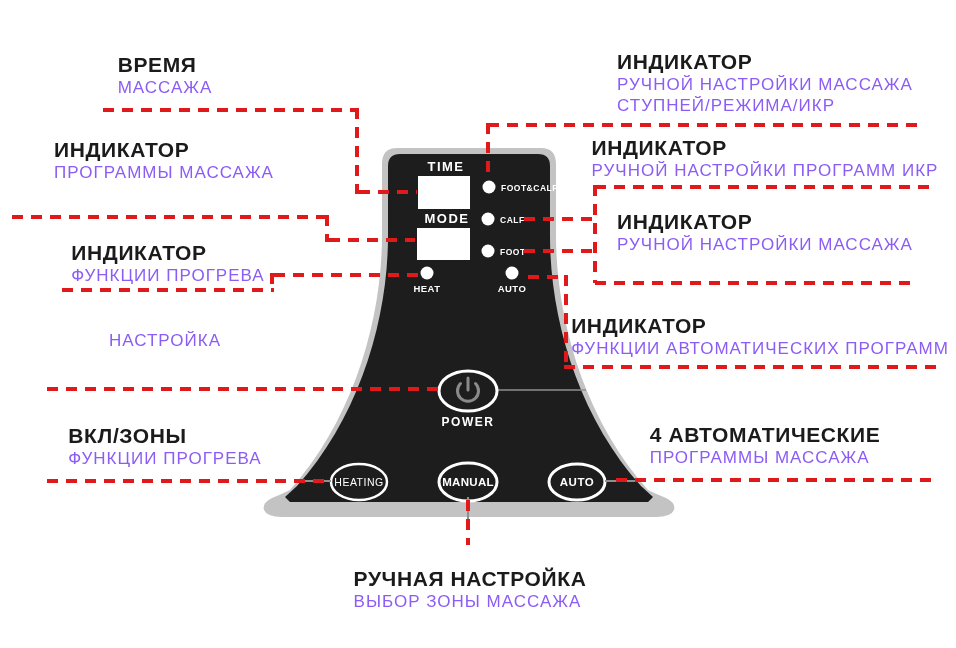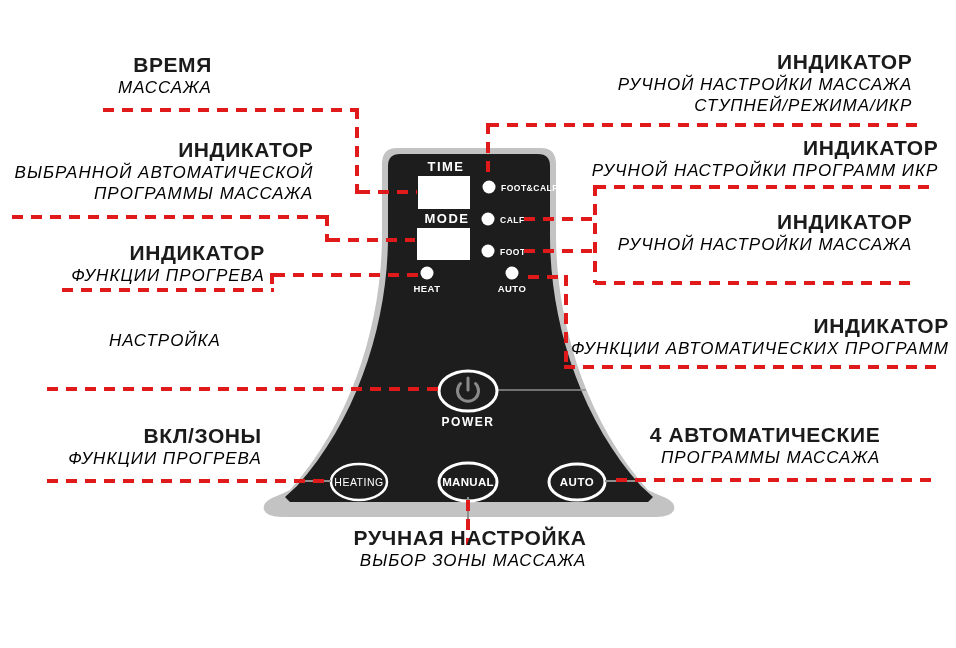--- a/index.html
+++ b/index.html
@@ -7,23 +7,23 @@
     --ink:#1b1b1b;
     --silver:#c3c3c3;
     --panel:#1d1d1d;
   }
   html,body{margin:0;padding:0;background:#fff;}
   .canvas{
     position:relative;width:956px;height:648px;background:#ffffff;overflow:hidden;
     font-family:"Liberation Sans", sans-serif;color:var(--ink);
   }
   
-  .label{position:absolute;transform:translateX(-50%);text-align:right;white-space:nowrap;}
+  .label{position:absolute;transform:translateX(-50%);text-align:left;white-space:nowrap;}
   .label .t{font-weight:700;font-size:21px;line-height:25px;letter-spacing:.6px;color:var(--ink);}
-  .label .s{font-weight:400;font-size:17px;line-height:21px;letter-spacing:1px;color:#000000;font-style:italic;}
+  .label .s{font-weight:400;font-size:17px;line-height:21px;letter-spacing:1px;color:#8b5cf6;}
   
   .dash-h{position:absolute;height:4px;background:repeating-linear-gradient(90deg,var(--red) 0 11px,transparent 11px 19px);}
   .dash-v{position:absolute;width:4px;background:repeating-linear-gradient(180deg,var(--red) 0 11px,transparent 11px 19px);}
   
   .gray-h{position:absolute;height:2px;background:#8f8f8f;}
   .gray-v{position:absolute;width:2px;background:#8f8f8f;}
   svg{position:absolute;left:0;top:0;}
   svg text{font-family:"Liberation Sans", sans-serif;}
 </style>
 </head>
@@ -124,21 +124,20 @@
   <div class="dash-h" style="left:616px;top:478px;width:321px;"></div>
 
   <div class="dash-v" style="left:466px;top:500px;height:45px;"></div>
 
   <div class="label" style="left:165px;top:52px;">
     <div class="t">ВРЕМЯ</div>
     <div class="s">МАССАЖА</div>
   </div>
   <div class="label" style="left:164px;top:137px;">
     <div class="t">ИНДИКАТОР</div>
-    <div class="s">ВЫБРАННОЙ АВТОМАТИЧЕСКОЙ</div>
     <div class="s">ПРОГРАММЫ МАССАЖА</div>
   </div>
   <div class="label" style="left:168px;top:240px;">
     <div class="t">ИНДИКАТОР</div>
     <div class="s">ФУНКЦИИ ПРОГРЕВА</div>
   </div>
   <div class="label" style="left:165px;top:330px;">
     <div class="s">НАСТРОЙКА</div>
   </div>
   <div class="label" style="left:165px;top:423px;">
@@ -161,18 +160,18 @@
   </div>
   <div class="label" style="left:760px;top:313px;">
     <div class="t">ИНДИКАТОР</div>
     <div class="s">ФУНКЦИИ АВТОМАТИЧЕСКИХ ПРОГРАММ</div>
   </div>
   <div class="label" style="left:765px;top:422px;">
     <div class="t">4 АВТОМАТИЧЕСКИЕ</div>
     <div class="s">ПРОГРАММЫ МАССАЖА</div>
   </div>
 
-  <div class="label" style="left:470px;top:525px;">
+  <div class="label" style="left:470px;top:566px;">
     <div class="t">РУЧНАЯ НАСТРОЙКА</div>
     <div class="s">ВЫБОР ЗОНЫ МАССАЖА</div>
   </div>
 
 </div>
 
 </body></html>

